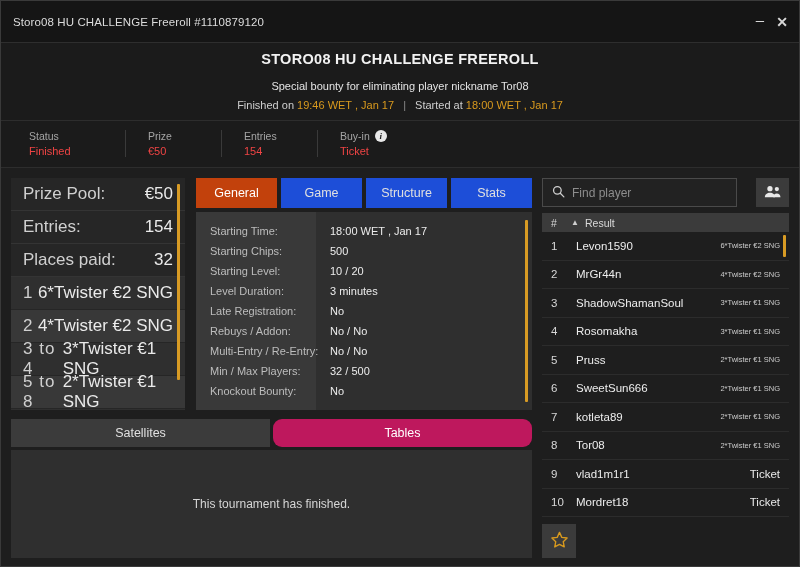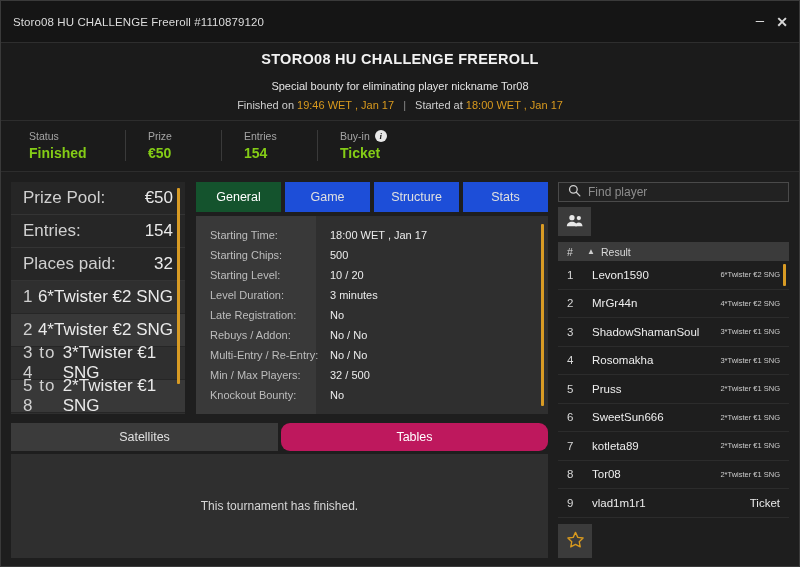--- a/index.html
+++ b/index.html
@@ -72,21 +72,21 @@
     display: flex; flex-direction: column; gap: 3px;
   }
   .stat + .stat {
     border-left: 1px solid #3a3a3a;
     padding-left: 22px;
   }
   .stat-label {
     font-size: 10.5px; color: #a5a5a5;
     display: flex; align-items: center; gap: 5px;
   }
-  .stat-value { font-size: 14px; font-weight: bold; color: #84cc16; }
+  .stat-value { font-size: 11px; font-weight: normal; color: #ef4444; }
   .info-badge {
     width: 12px; height: 12px; border-radius: 50%;
     background: #e8e8e8; color: #1b1b1b;
     font-size: 9px; font-weight: bold; font-style: italic;
     display: inline-flex; align-items: center; justify-content: center;
     font-family: "Liberation Serif", serif;
     cursor: pointer;
   }
 
   
@@ -124,21 +124,21 @@
 
   
   .tab-panel { flex: 1; display: flex; flex-direction: column; min-width: 0; }
   .tabs { display: flex; gap: 4px; }
   .tab {
     flex: 1; height: 30px;
     display: flex; align-items: center; justify-content: center;
     background: #1d4ed8; color: #e0e0e0;
     font-size: 12.5px; cursor: pointer;
   }
-  .tab.active { background: #14532d; color: #ffffff; }
+  .tab.active { background: #c2410c; color: #ffffff; }
   .tab-content {
     flex: 1; background: #2f2f2f; position: relative;
     overflow: hidden; display: flex; margin-top: 4px;
   }
   .tc-labels {
     width: 120px; background: #393939; padding: 9px 0 0 14px;
     flex: none;
   }
   .tc-values { flex: 1; padding: 9px 0 0 14px; }
   .tc-line {
@@ -156,21 +156,21 @@
     background: #3b3b3b; color: #e0e0e0; font-size: 12.5px; cursor: pointer;
   }
   .lower-tab.active { background: #be185d; color: #ffffff; border-radius: 9px; }
   .lower-body {
     flex: 1; background: #2f2f2f; margin-top: 3px;
     display: flex; align-items: center; justify-content: center;
   }
   .lower-msg { font-size: 12px; color: #d6d6d6; }
 
   
-  .search-row { display: flex; gap: 5px; flex-direction: column; }
+  .search-row { display: flex; gap: 19px; }
   .search-box {
     flex: 1; height: 29px; background: #222222;
     border: 1px solid #4a4a4a;
     display: flex; align-items: center; gap: 7px; padding: 0 9px;
   }
   .search-input {
     flex: 1; background: transparent; border: none; outline: none;
     color: #e0e0e0; font-size: 12px;
     font-family: "Liberation Sans", sans-serif;
   }

